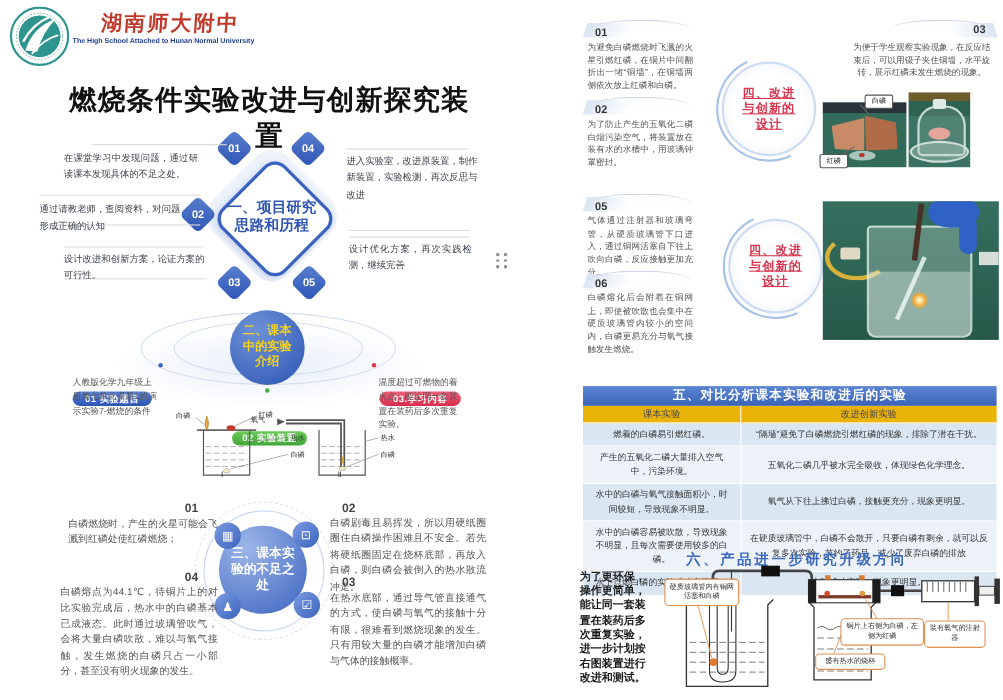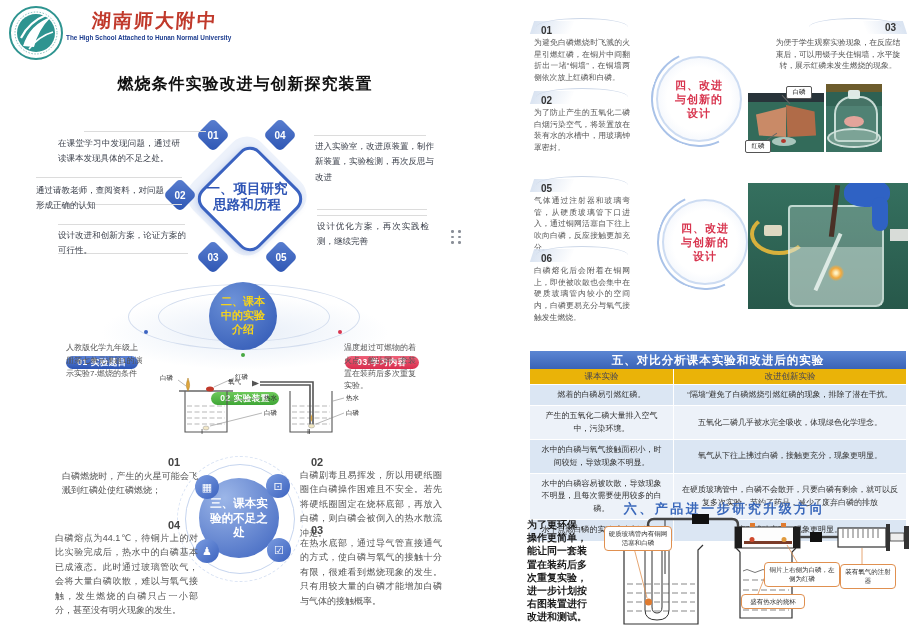--- a/index.html
+++ b/index.html
@@ -4,21 +4,21 @@
 <style>
   html,body{margin:0;padding:0;background:#fff;}
   #poster{position:relative;width:912px;height:636px;background:#fff;overflow:hidden;
           font-family:"Liberation Sans","DejaVu Sans",sans-serif;color:#333;}
   .abs{position:absolute;}
   
   .school-name{position:absolute;left:92px;top:8px;font-size:19px;font-weight:bold;color:#c0392b;
                letter-spacing:2px;transform:skewX(-4deg);font-family:"DejaVu Serif",serif;}
   .school-sub{position:absolute;left:66px;top:34px;font-size:6.4px;font-weight:bold;color:#1d3d8f;}
   .main-title{position:absolute;left:58px;top:74px;width:374px;text-align:center;
-              font-size:16px;font-weight:bold;color:#101010;letter-spacing:1px;}
+              font-size:25px;font-weight:bold;color:#101010;letter-spacing:1px;}
   
   .dia-out{position:absolute;left:199px;top:148px;width:96px;height:96px;background:#edf2fb;
            border-radius:20px;transform:rotate(45deg);}
   .dia-main{position:absolute;left:209px;top:158px;width:76px;height:76px;background:#fff;
             border:3px solid #3a62c0;border-radius:14px;transform:rotate(45deg);
             box-shadow:0 2px 6px rgba(58,98,192,.25);}
   .dia-label{position:absolute;left:190px;top:181px;width:114px;text-align:center;
              font-size:13.5px;font-weight:bold;color:#2f55b5;line-height:1.2;}
   .sdiam{position:absolute;width:24px;height:24px;display:flex;align-items:center;justify-content:center;}
   .sdiam i{position:absolute;inset:0;background:linear-gradient(135deg,#5a7fd0,#2d55b3);
@@ -63,21 +63,21 @@
   .ctab .cnum{position:relative;font-weight:bold;font-size:10px;color:#333;padding-left:9px;line-height:15px;}
   .ctab.right::before{left:auto;right:0;transform:skewX(18deg);
                 background:linear-gradient(260deg,#d9e3f1,rgba(245,248,252,0));}
   .ctab.right .cnum{display:block;text-align:right;padding-right:9px;}
   .ctext{position:absolute;font-size:7.8px;color:#555;line-height:1.5;text-align:justify;}
   .qcirc{position:absolute;width:82px;height:82px;border-radius:50%;border:2px solid #cddcf2;
          background:radial-gradient(circle,#ffffff 55%,#e7eef9);
          display:flex;align-items:center;justify-content:center;}
   .qcirc::before{content:"";position:absolute;inset:-7px;border:2px solid transparent;
                  border-left-color:#a9c2e8;border-bottom-color:#a9c2e8;border-radius:50%;transform:rotate(20deg);}
-  .qtxt{text-align:center;font-size:11px;font-weight:bold;color:#d8354f;line-height:1.3;letter-spacing:1px;}
+  .qtxt{text-align:center;font-size:11px;font-weight:bold;color:#d8354f;line-height:1.3;letter-spacing:1px;text-decoration:underline;}
   
   .photo{position:absolute;overflow:hidden;}
   .plabel{position:absolute;width:24px;height:11px;background:#fff;border:1px solid #555;border-radius:2px;
           font-size:6.5px;color:#222;display:flex;align-items:center;justify-content:center;z-index:4;}
   .lline{position:absolute;height:1px;background:#666;z-index:4;}
   
   .tbl{position:absolute;left:530px;top:325px;width:376px;}
   .tbl-title{height:18px;background:linear-gradient(180deg,#5b86d3,#3a63b8);color:#fff;
              font-weight:bold;font-size:11.5px;text-align:center;line-height:18px;letter-spacing:1px;margin-top:26px;}
   .tbl-head{display:flex;background:#eab308;border-bottom:1px solid #fff;}

